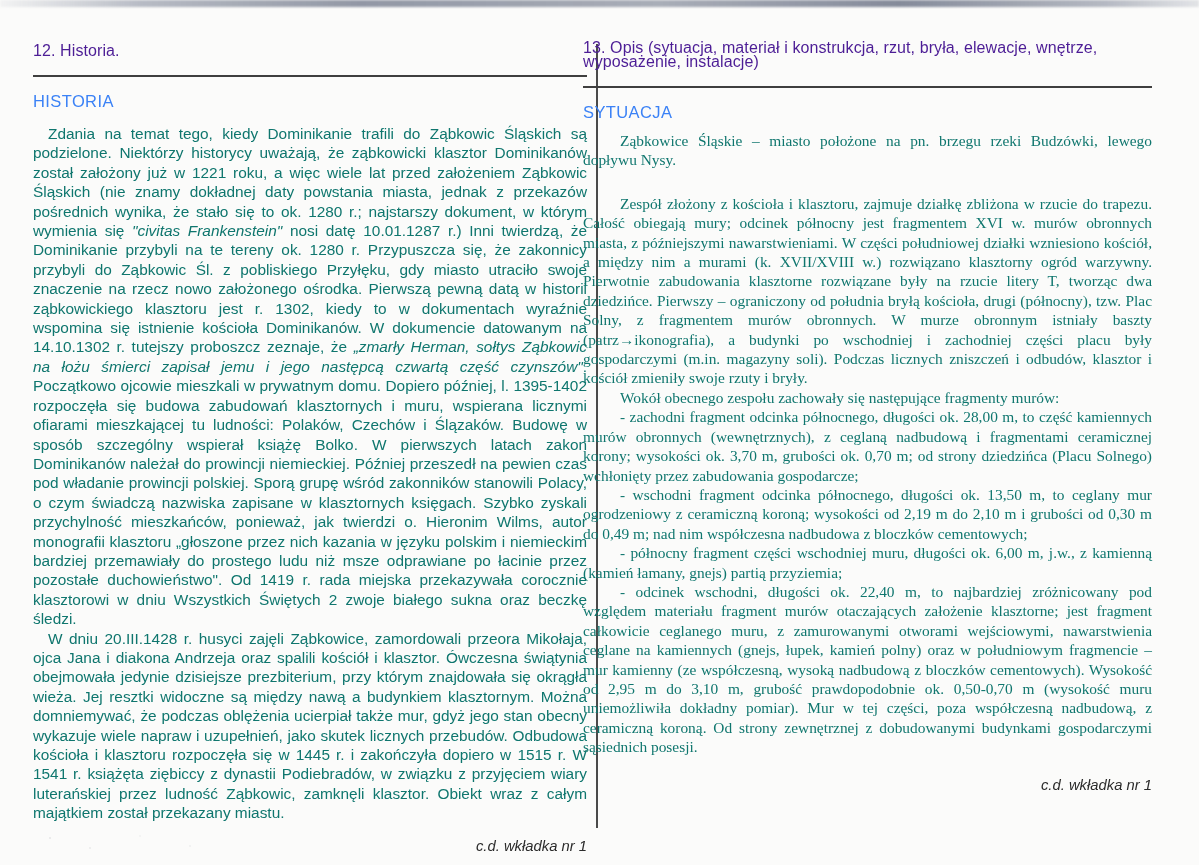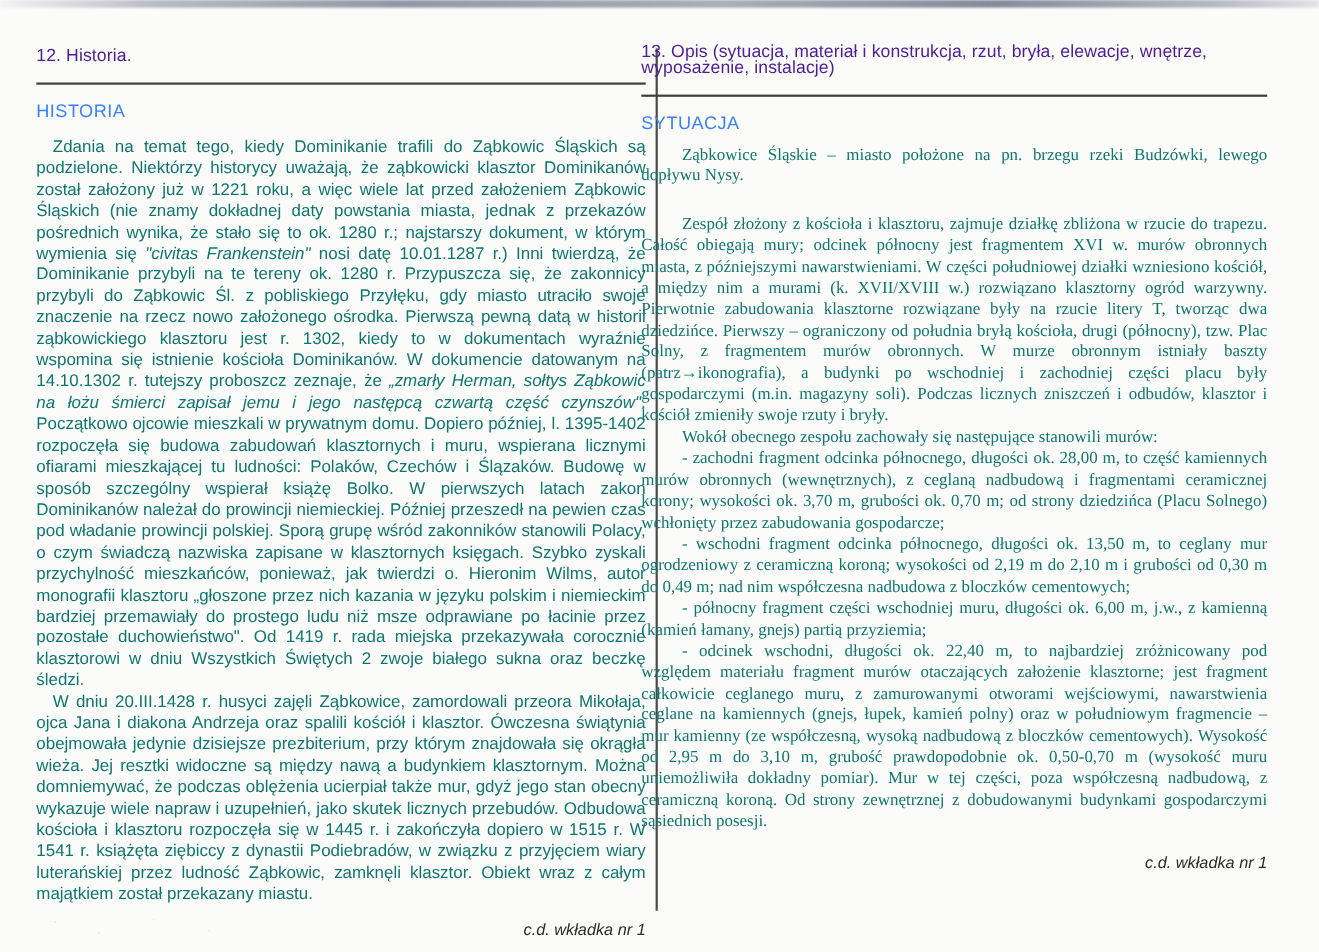--- a/index.html
+++ b/index.html
@@ -102,21 +102,21 @@
     <div class="section-block section-sytuacja">
       <h2 class="section-title">SYTUACJA</h2>
       <div class="paragraphs">
           <p><span>Ząbkowice Śląskie – miasto położone na pn. brzegu rzeki Budzówki, lewego dopływu Nysy.</span></p>
         </div>
     </div>
 
     <div class="section-block section-opis">
       <div class="paragraphs">
           <p><span>Zespół złożony z kościoła i klasztoru, zajmuje działkę zbliżona w rzucie do trapezu. Całość obiegają mury; odcinek północny jest fragmentem XVI w. murów obronnych miasta, z późniejszymi nawarstwieniami. W części południowej działki wzniesiono kościół, a między nim a murami (k. XVII/XVIII w.) rozwiązano klasztorny ogród warzywny. Pierwotnie zabudowania klasztorne rozwiązane były na rzucie litery T, tworząc dwa dziedzińce. Pierwszy – ograniczony od południa bryłą kościoła, drugi (północny), tzw. Plac Solny, z fragmentem murów obronnych. W murze obronnym istniały baszty (patrz→ikonografia), a budynki po wschodniej i zachodniej części placu były gospodarczymi (m.in. magazyny soli). Podczas licznych zniszczeń i odbudów, klasztor i kościół zmieniły swoje rzuty i bryły.</span></p>
-          <p><span>Wokół obecnego zespołu zachowały się następujące stanowili murów:</span></p>
+          <p><span>Wokół obecnego zespołu zachowały się następujące fragmenty murów:</span></p>
           <p><span>- zachodni fragment odcinka północnego, długości ok. 28,00 m, to część kamiennych murów obronnych (wewnętrznych), z ceglaną nadbudową i fragmentami ceramicznej korony; wysokości ok. 3,70 m, grubości ok. 0,70 m; od strony dziedzińca (Placu Solnego) wchłonięty przez zabudowania gospodarcze;</span></p>
           <p><span>- wschodni fragment odcinka północnego, długości ok. 13,50 m, to ceglany mur ogrodzeniowy z ceramiczną koroną; wysokości od 2,19 m do 2,10 m i grubości od 0,30 m do 0,49 m; nad nim współczesna nadbudowa z bloczków cementowych;</span></p>
           <p><span>- północny fragment części wschodniej muru, długości ok. 6,00 m, j.w., z kamienną (kamień łamany, gnejs) partią przyziemia;</span></p>
           <p><span>- odcinek wschodni, długości ok. 22,40 m, to najbardziej zróżnicowany pod względem materiału fragment murów otaczających założenie klasztorne; jest fragment całkowicie ceglanego muru, z zamurowanymi otworami wejściowymi, nawarstwienia ceglane na kamiennych (gnejs, łupek, kamień polny) oraz w południowym fragmencie – mur kamienny (ze współczesną, wysoką nadbudową z bloczków cementowych). Wysokość od 2,95 m do 3,10 m, grubość prawdopodobnie ok. 0,50-0,70 m (wysokość muru uniemożliwiła dokładny pomiar). Mur w tej części, poza współczesną nadbudową, z ceramiczną koroną. Od strony zewnętrznej z dobudowanymi budynkami gospodarczymi sąsiednich posesji.</span></p>
         </div>
     </div>
 
     <div class="footer-note">c.d. wkładka nr 1</div>
   </div>
 

